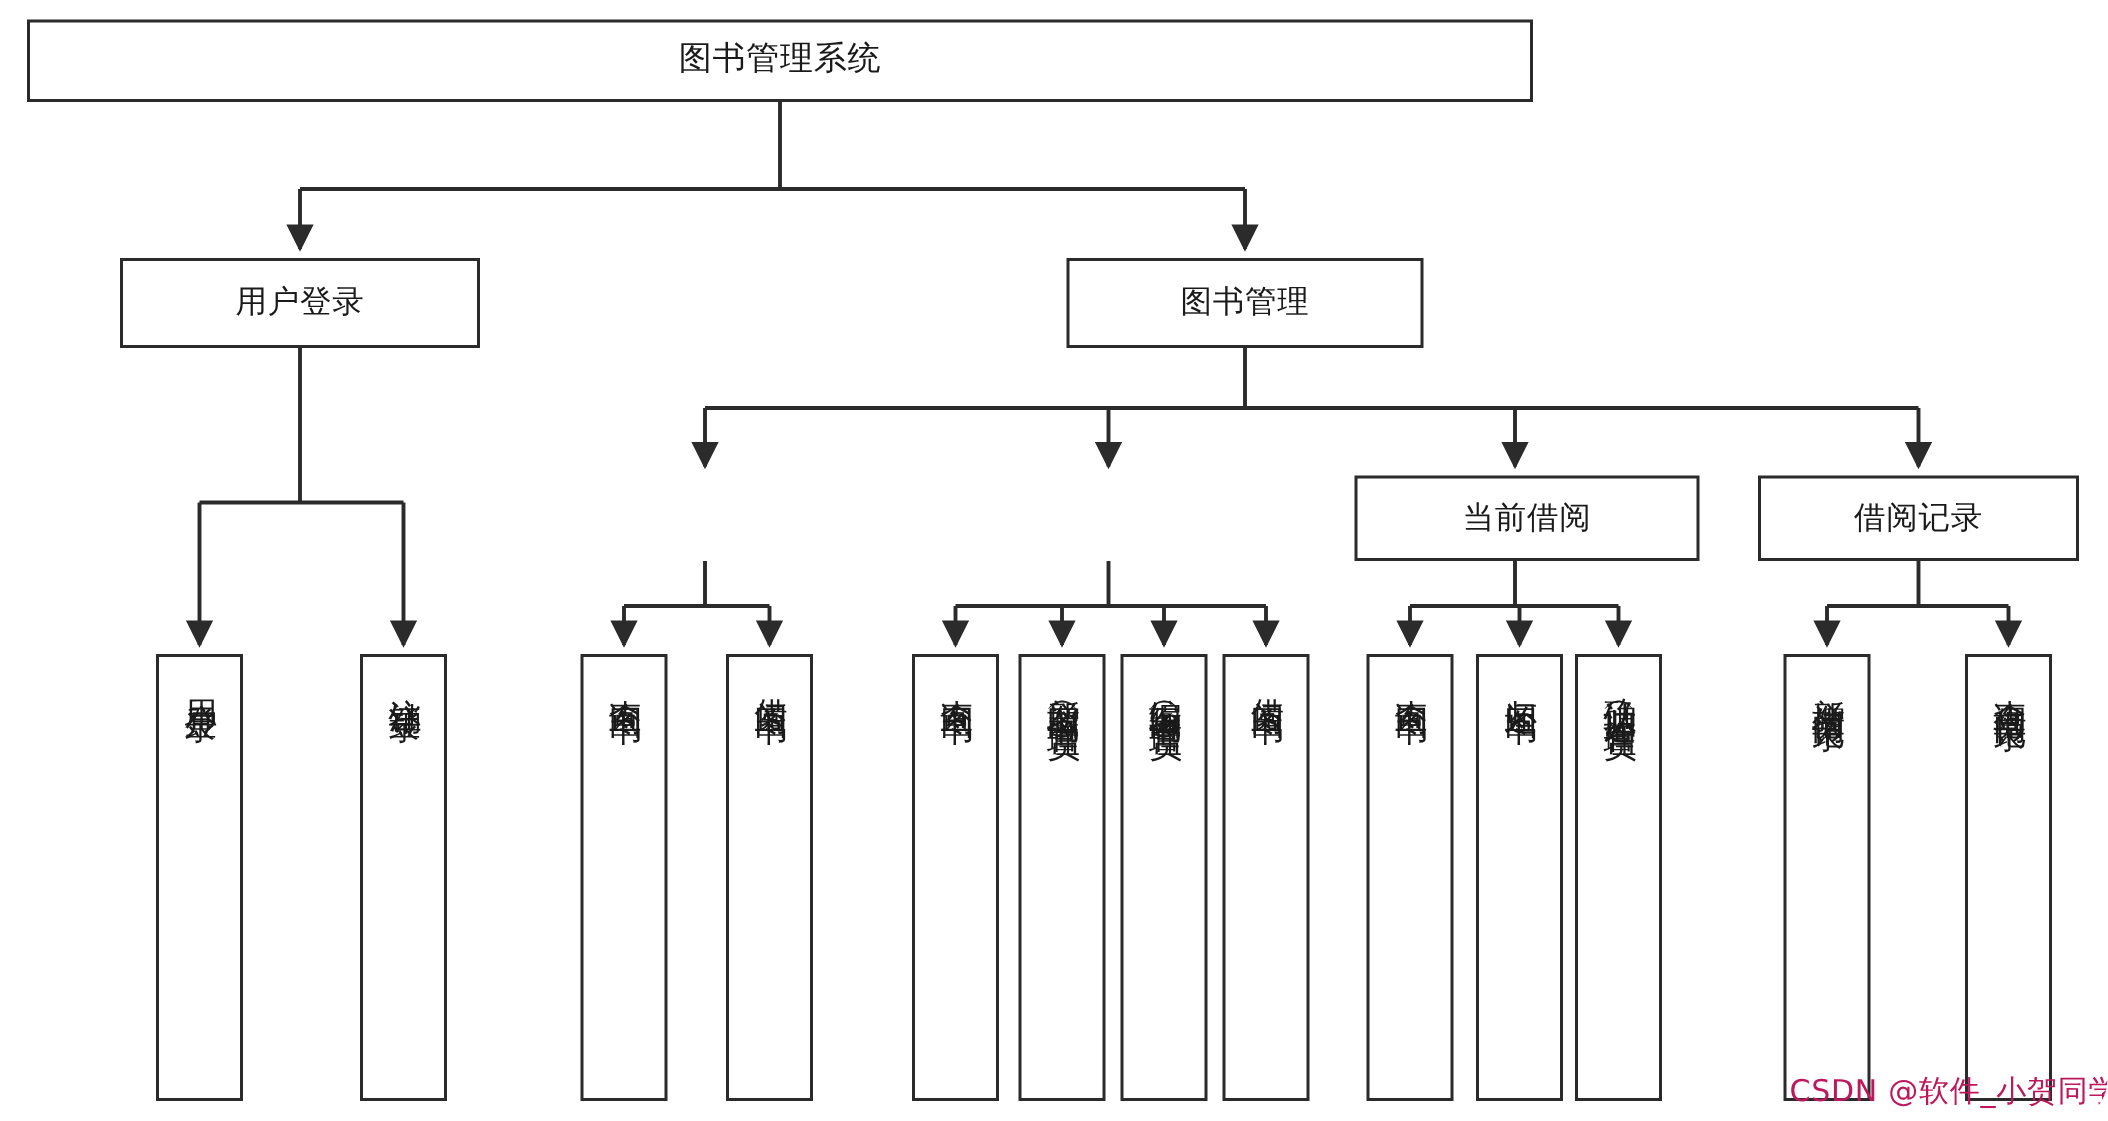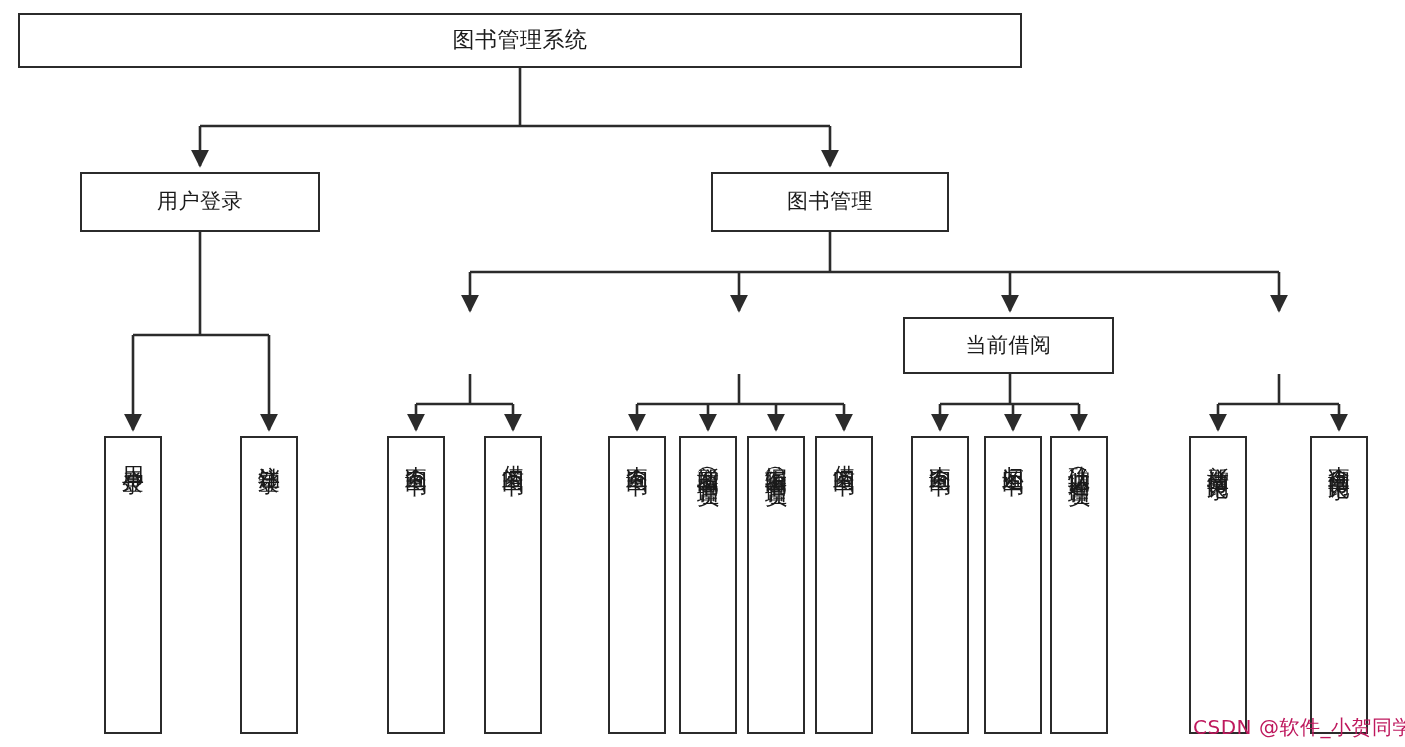--- a/index.html
+++ b/index.html
@@ -9,20 +9,21 @@
   }
   body {
     font-family: "DejaVu Sans", "Liberation Sans", sans-serif;
   }
   #canvas {
     position: relative;
     width: 1405px;
     height: 747px;
     background: #ffffff;
     overflow: hidden;
+    border-radius: 27px;
   }
   svg.edges {
     position: absolute;
     left: 0;
     top: 0;
     width: 1405px;
     height: 747px;
     pointer-events: none;
   }
   .node {
@@ -129,22 +130,25 @@
     <span class="label">图书管理系统</span>
   </div>
 
   <div class="node horiz" style="left:80px; top:172px; width:240px; height:60px;">
     <span class="label">用户登录</span>
   </div>
   <div class="node horiz" style="left:711px; top:172px; width:238px; height:60px;">
     <span class="label">图书管理</span>
   </div>
 
-  <div class="node horiz" style="left:903px; top:317px; width:211px; height:57px;">
+  <div class="node horiz" style="left:903px; top:317px; width:230px; height:57px;">
     <span class="label">当前借阅</span>
+  </div>
+  <div class="node horiz" style="left:1172px; top:317px; width:214px; height:57px;">
+    <span class="label">借阅记录</span>
   </div>
 
   <div class="node vert" style="left:104px; top:436px; width:58px; height:298px;">
     <span class="label">用户登录</span>
   </div>
   <div class="node vert" style="left:240px; top:436px; width:58px; height:298px;">
     <span class="label">注销登录</span>
   </div>
   <div class="node vert" style="left:387px; top:436px; width:58px; height:298px;">
     <span class="label">查询图书</span>

